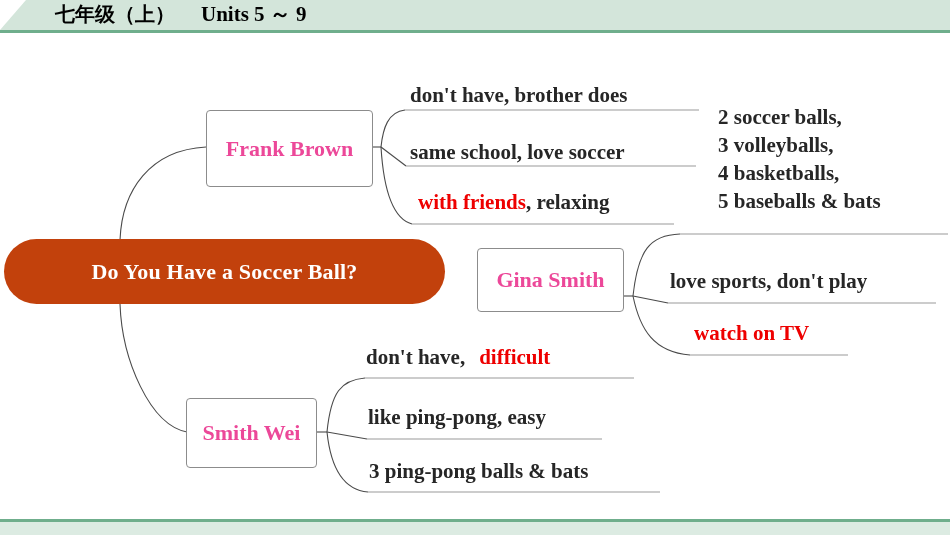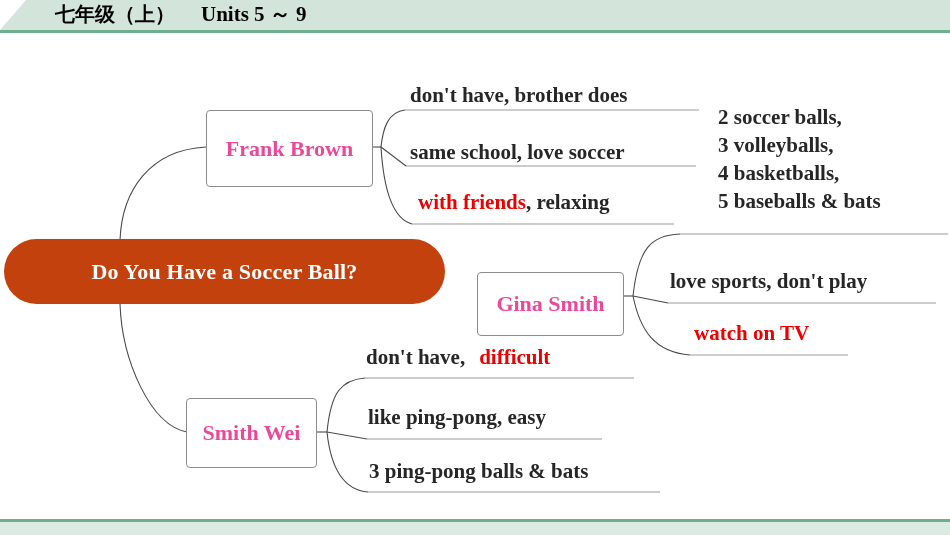--- a/index.html
+++ b/index.html
@@ -106,21 +106,21 @@
     align-items: center;
     justify-content: center;
   }
   .node-label {
     font-size: 22px;
     font-weight: bold;
     color: #ec4899;
     white-space: nowrap;
   }
   #node-frank  { left: 206px; top: 110px; width: 165px; height: 75px; }
-  #node-gina   { left: 477px; top: 272px; width: 145px; height: 62px; }
+  #node-gina   { left: 477px; top: 248px; width: 145px; height: 62px; }
   #node-wang   { left: 186px; top: 398px; width: 129px; height: 68px; }
 
   
   .leaf {
     position: absolute;
     font-size: 21px;
     font-weight: bold;
     color: #262626;
     white-space: nowrap;
     line-height: 1.05;

